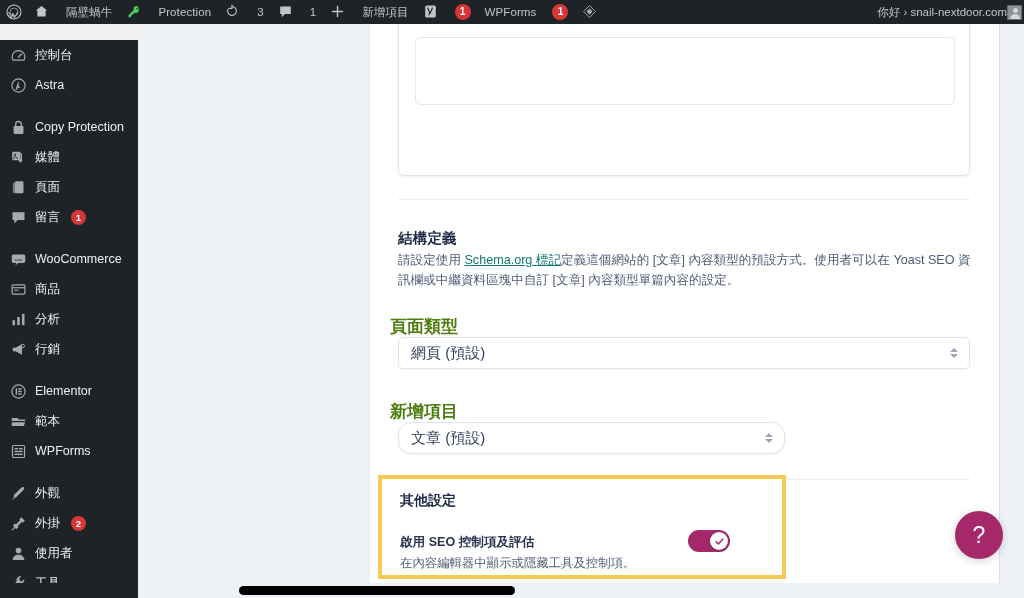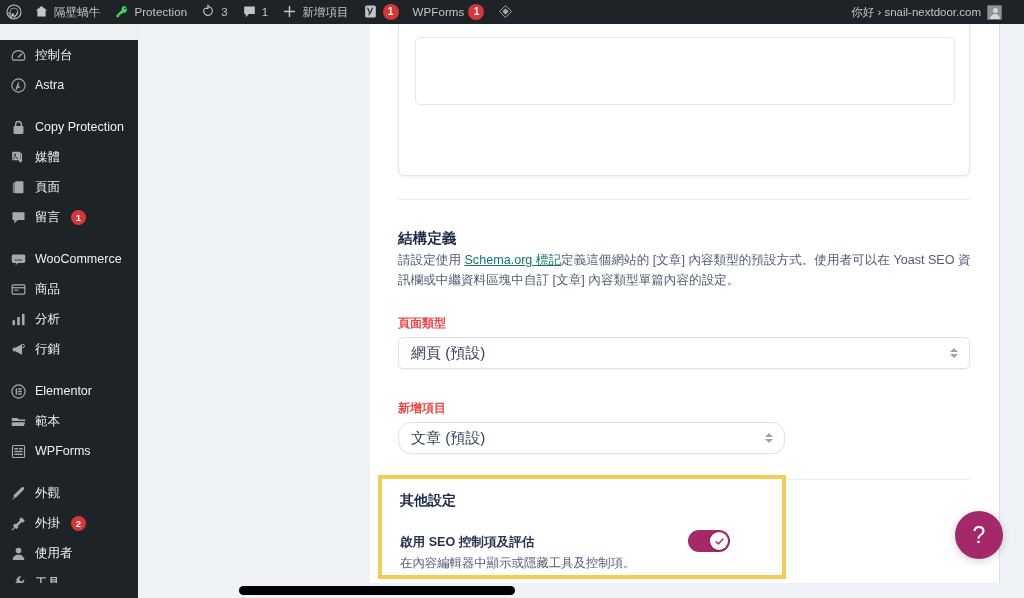--- a/index.html
+++ b/index.html
@@ -14,28 +14,28 @@
   #adminbar {
     position: absolute; top: 0; left: 0;
     width: 1024px; height: 24px;
     background: #1d2327;
     display: flex; align-items: center;
     color: #c3c4c7; font-size: 11.5px;
     white-space: nowrap;
     z-index: 50;
   }
   .ab-item {
-    display: flex; align-items: center; gap: 4px;
+    display: flex; align-items: center; gap: 16px;
     height: 24px; padding: 0 7px;
     color: #c3c4c7; line-height: 24px;
   }
   .ab-item.first { padding-left: 6px; padding-right: 5px; }
   .ab-label { font-size: 11.5px; letter-spacing: .1px; }
   .ab-spacer { flex: 1; }
-  .ab-right { display: flex; align-items: flex-start; gap: 6px; padding-right: 22px; }
+  .ab-right { display: flex; align-items: flex-start; padding-right: 2px; }
   .ab-howdy { font-size: 11.5px; color: #c3c4c7; }
   .ab-avatar {
     width: 15px; height: 15px; background: #8f9194;
     border-radius: 1px; position: relative; overflow: hidden;
     border: 1px solid #6c6f72;
   }
   .ab-avatar::before {
     content: ""; position: absolute; left: 4.5px; top: 2px;
     width: 5px; height: 5px; border-radius: 50%; background: #d6d7d8;
   }
@@ -133,22 +133,22 @@
   .sec-desc {
     position: absolute; left: 28px;
     width: 578px;
     font-size: 12.6px; line-height: 20px; color: #505b75;
   }
   .sec-desc a {
     color: #0f766e; text-decoration: underline;
   }
 
   .field-label {
-    position: absolute; left: 28px;
-    font-size: 12px; font-weight: 700; color: #ef4444;
+    position: absolute; left: 20px;
+    font-size: 17px; font-weight: 700; color: #4d7c0f;
   }
   .select-box {
     position: absolute;
     height: 32px;
     background: #fff;
     border: 1px solid #dfe3ea;
     border-radius: 5px;
     box-shadow: 0 1px 2px rgba(16,24,40,.04);
     display: flex; align-items: center;
     padding: 0 10px 0 12px;

